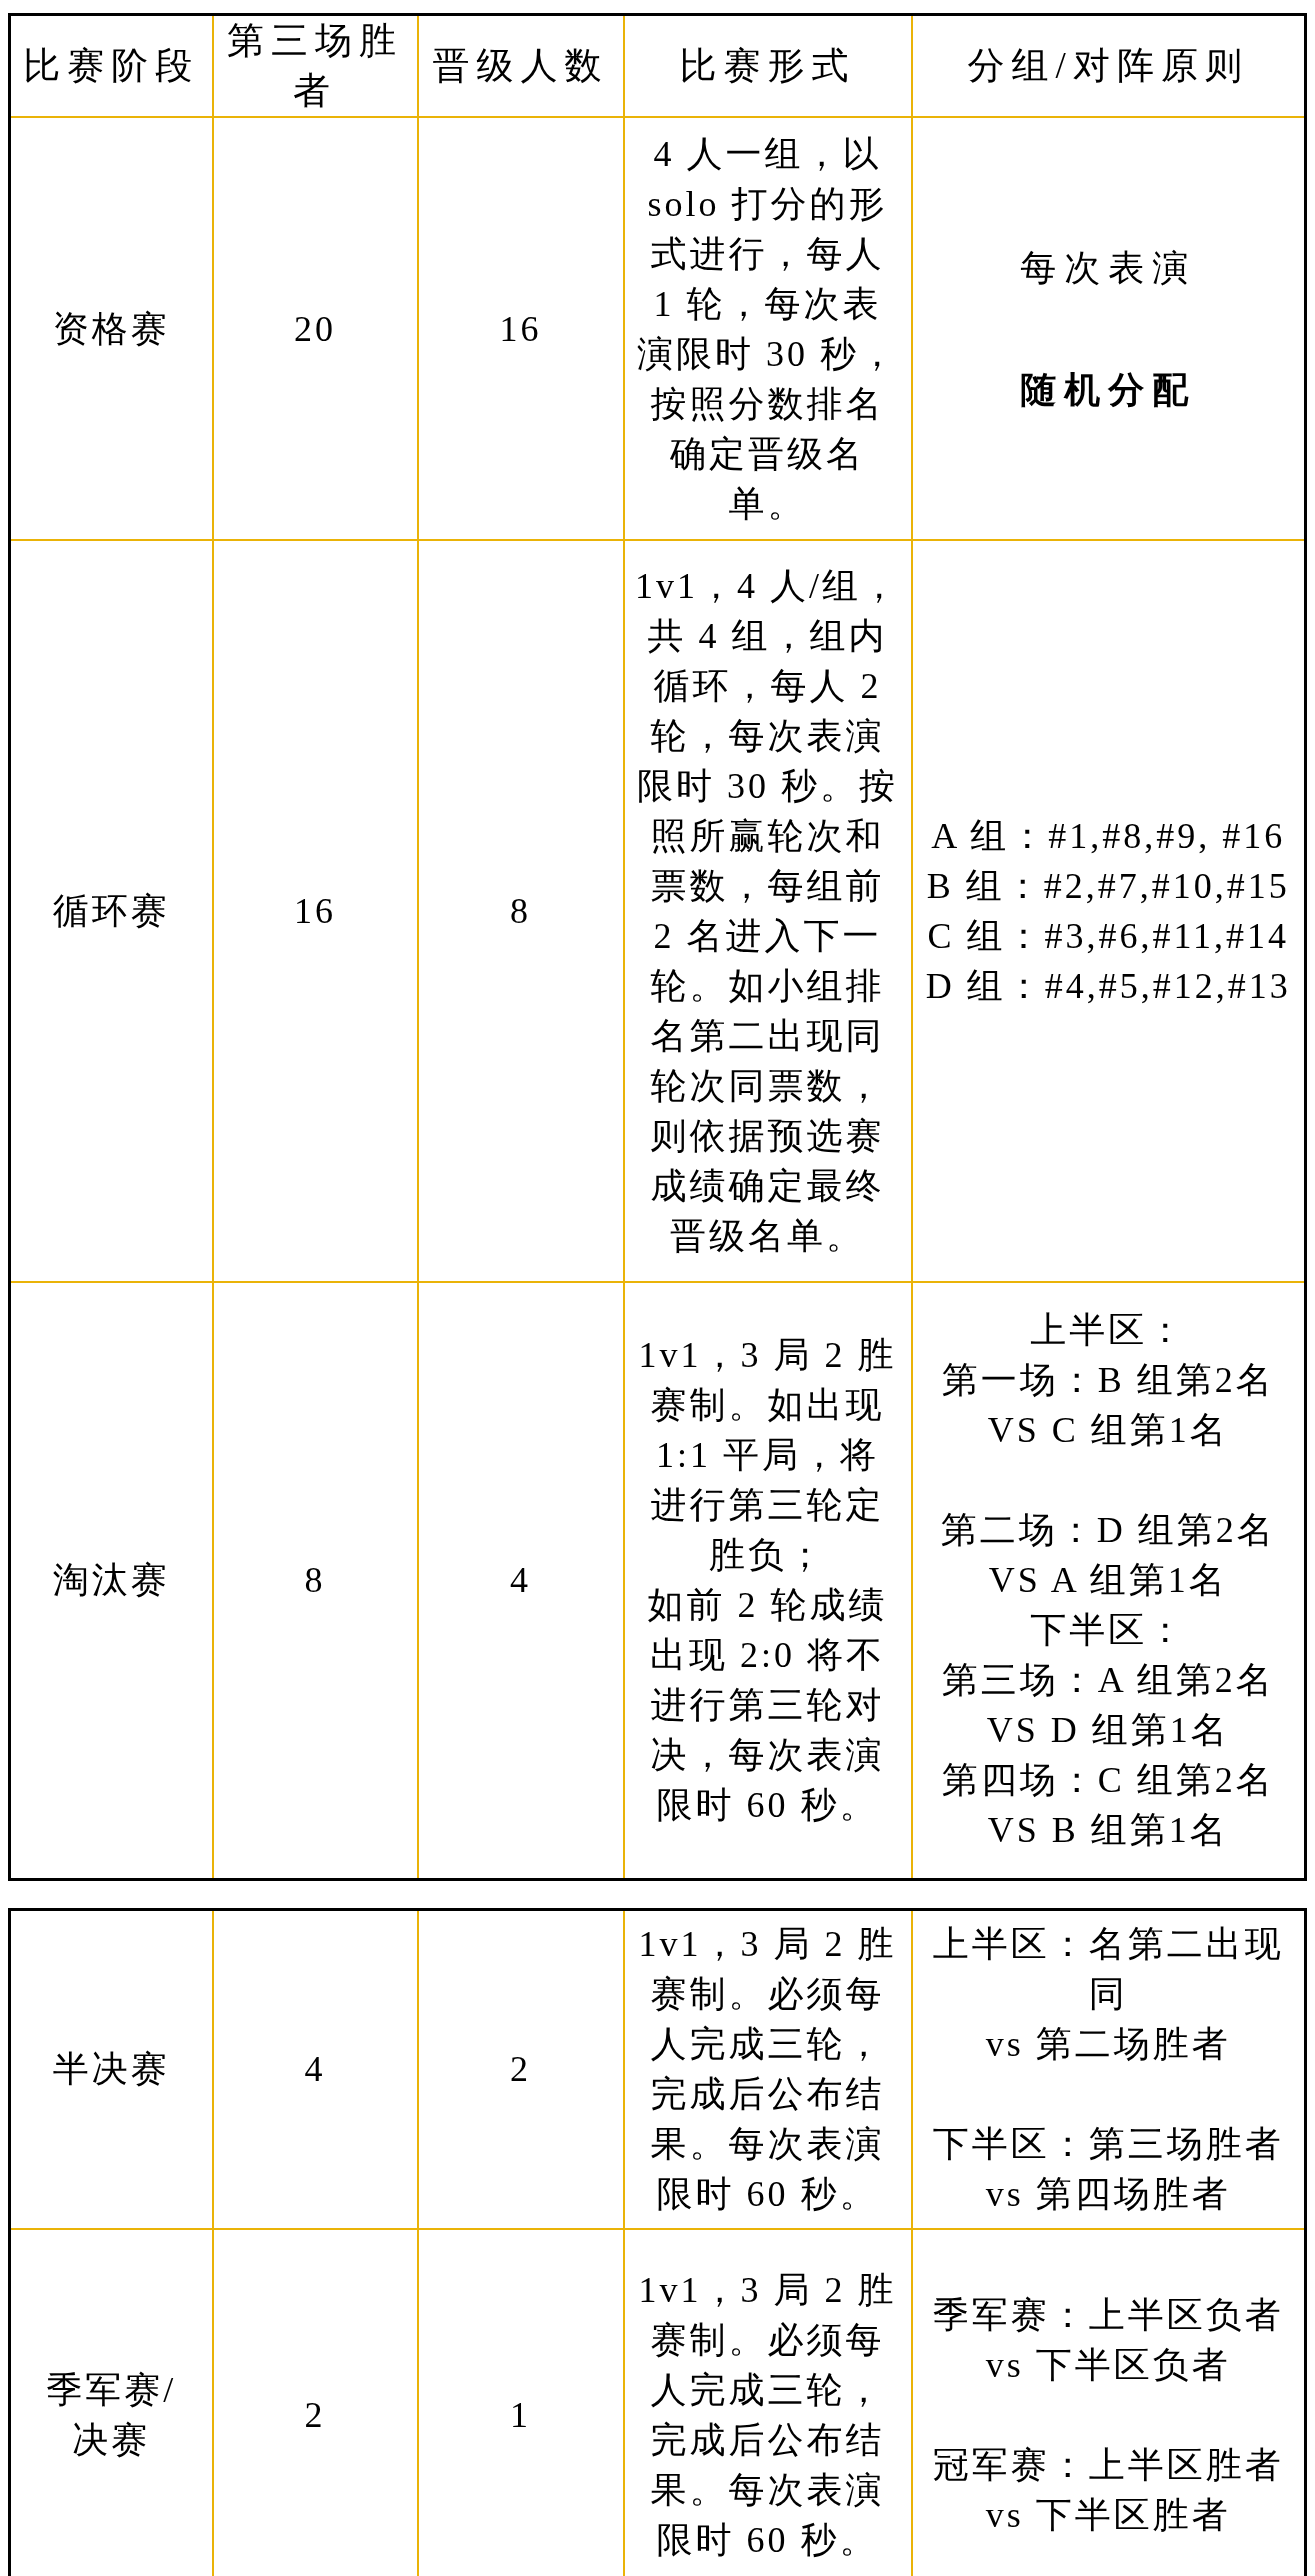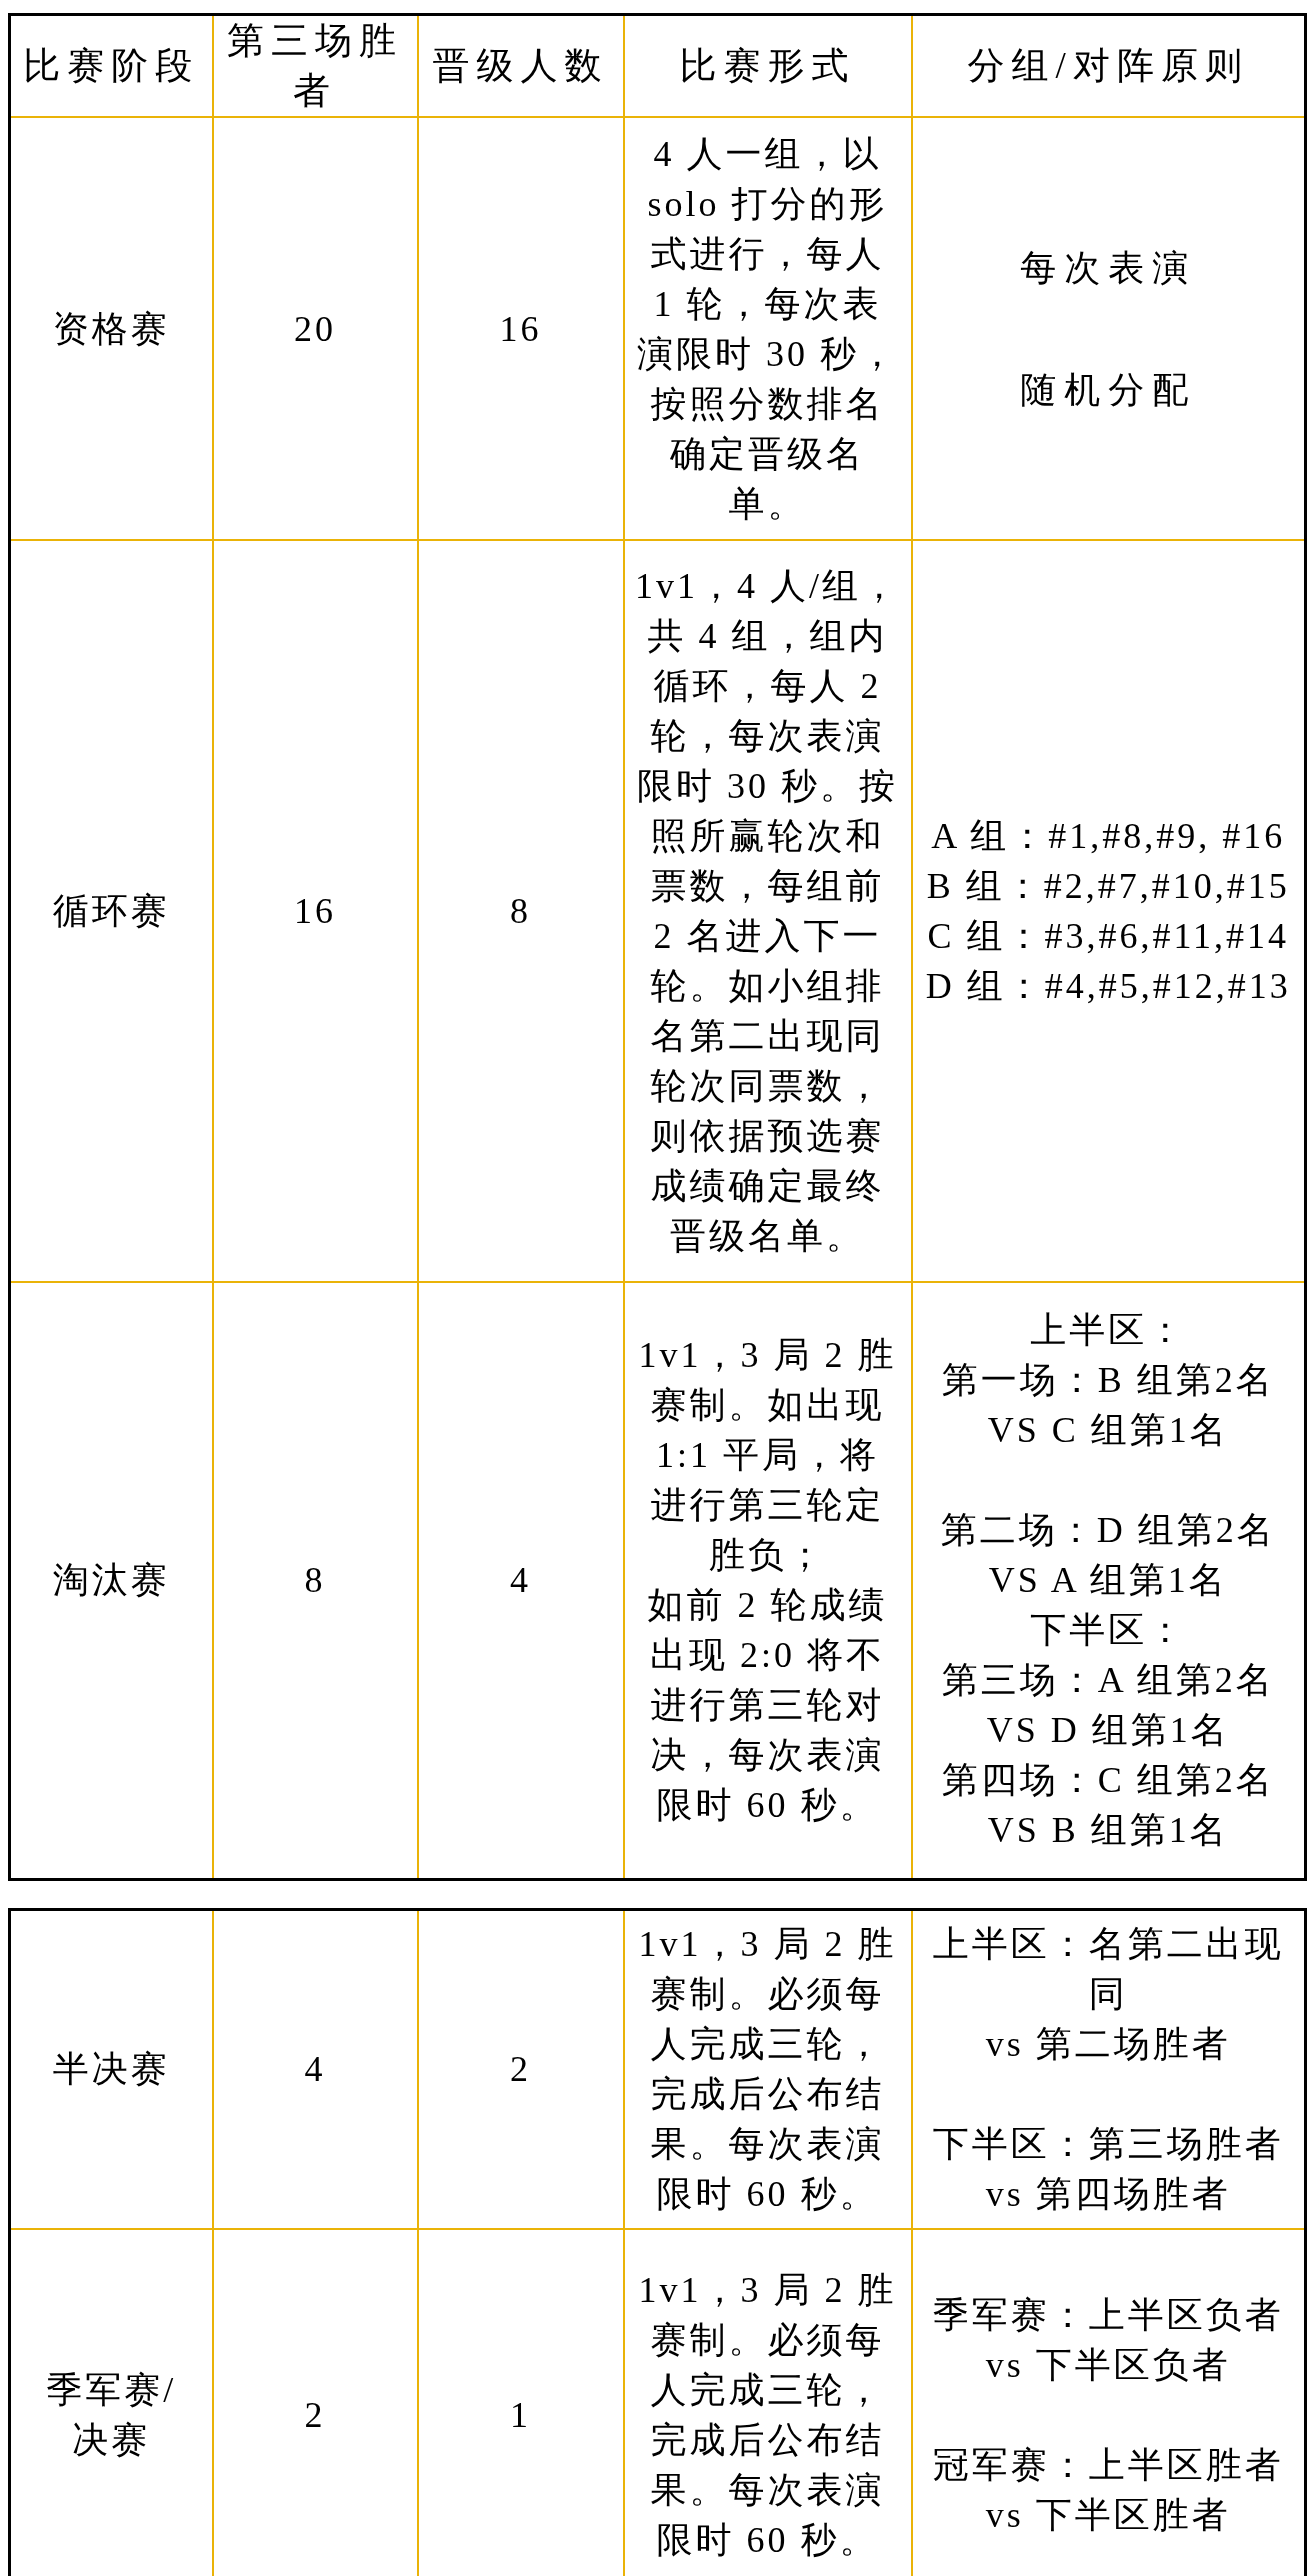--- a/index.html
+++ b/index.html
@@ -47,21 +47,21 @@
   }
   tr.h-head { height: 71px; }
   tr.r1 { height: 423px; }
   tr.r2 { height: 742px; }
   tr.r3 { height: 597px; }
   tr.r4 { height: 320px; }
   tr.r5 { height: 373px; }
   .table-gap { height: 27px; }
   .group-note { letter-spacing: 8px; }
   .group-bold {
-    font-weight: normal;
+    font-weight: bold;
     letter-spacing: 8px;
     margin-top: 22px;
   }
   col.c1 { width: 203px; }
   col.c2 { width: 205px; }
   col.c3 { width: 206px; }
   col.c4 { width: 288px; }
   col.c5 { width: 394px; }
 </style>
 </head>

